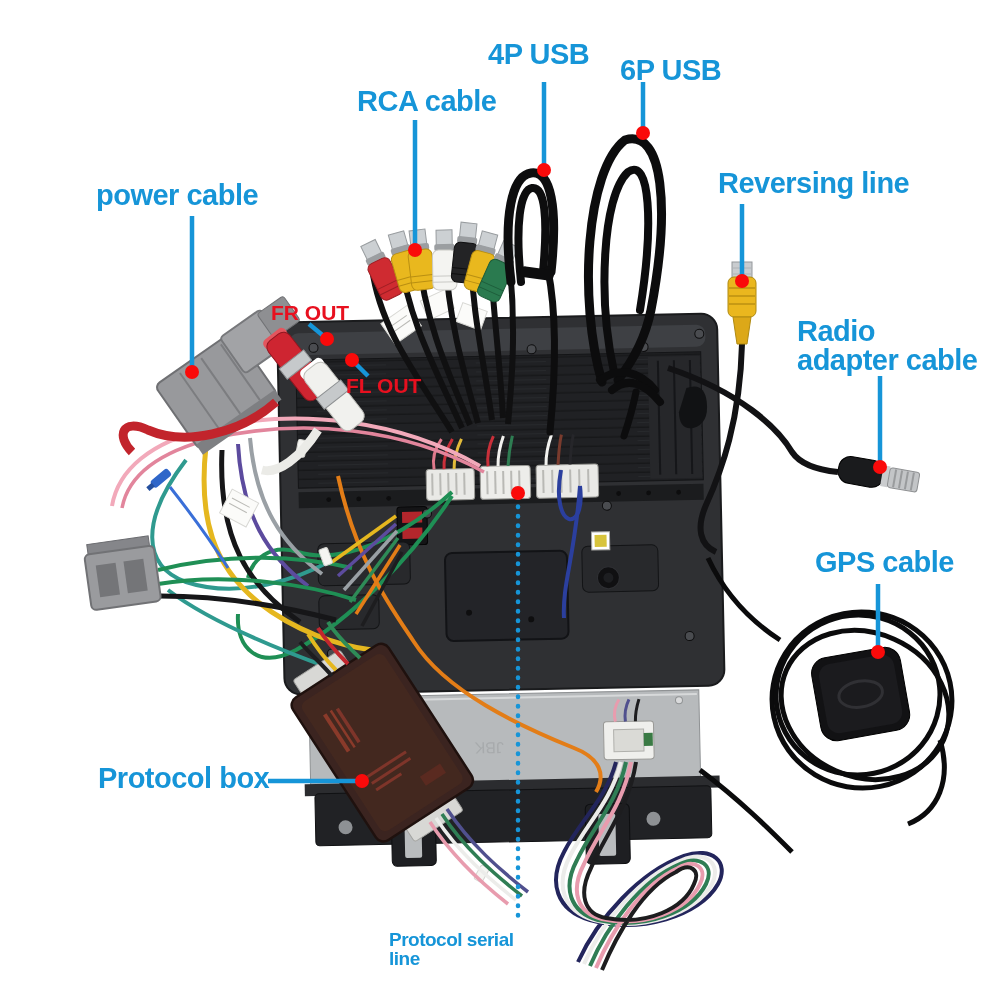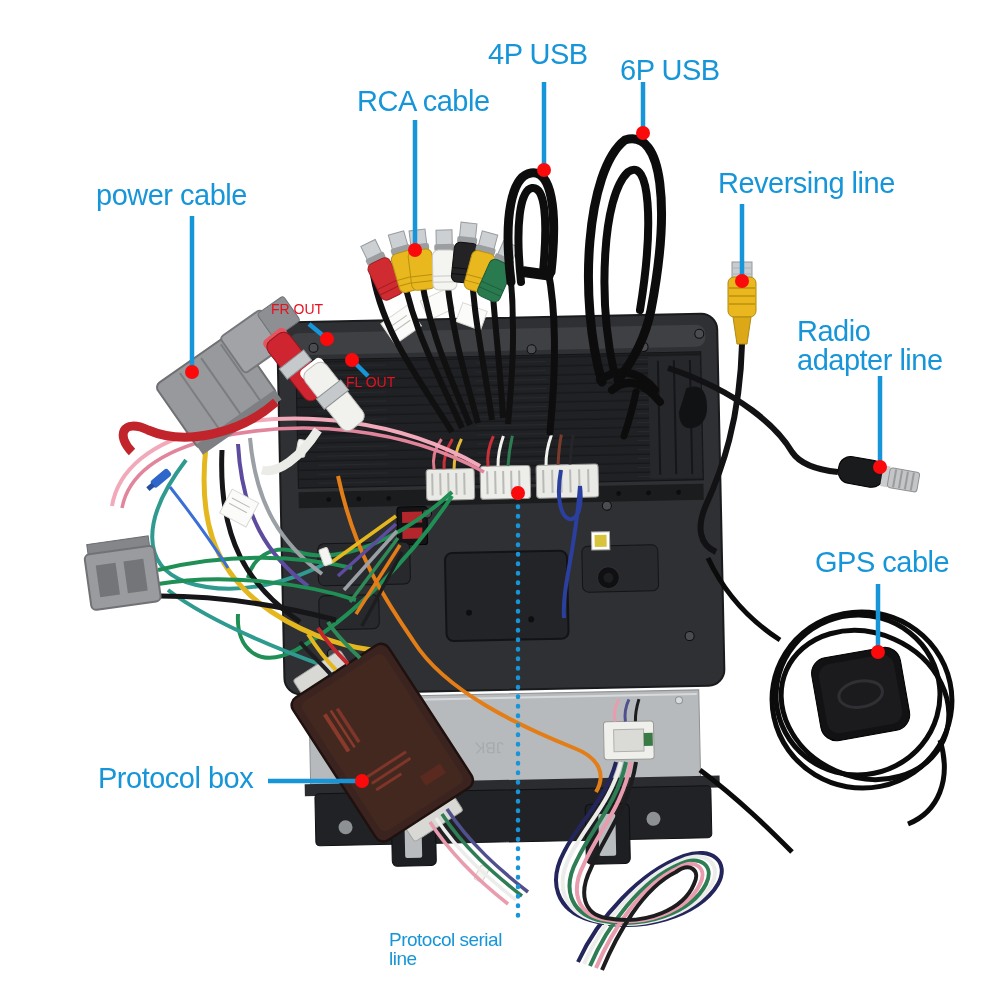--- a/index.html
+++ b/index.html
@@ -2,26 +2,26 @@
 <html style="--label-blue: #1695d8; --label-red: #e8101f; --dot-red: #fa0a0a; --bg: #ffffff;"><head>
 <meta charset="utf-8">
 <style>
   html,body{margin:0;padding:0;background:#fff;}
   .stage{
     position:relative;width:1000px;height:1000px;background:var(--bg,#ffffff);
     overflow:hidden;font-family:"Liberation Sans",sans-serif;
   }
   .stage svg{position:absolute;left:0;top:0;}
   .lbl{
-    position:absolute;font-weight:normal;font-size:29px;line-height:1.0;
+    position:absolute;font-weight:bold;font-size:29px;line-height:1.0;
     color:var(--label-blue,#1695d8);white-space:nowrap;letter-spacing:-0.5px;
   }
   .lbl.center{text-align:left;white-space:normal;}
   .lbl.center span{display:block;}
-  .lbl.small-red{color:var(--label-red,#e8101f);font-size:14px;letter-spacing:0;}
+  .lbl.small-red{color:var(--label-red,#e8101f);font-size:21px;letter-spacing:0;}
   .leader{stroke:var(--label-blue,#1695d8);stroke-width:4.5;fill:none;}
   .leader.dotted{stroke-dasharray:0.5 9;stroke-linecap:round;}
   .ldot{fill:var(--dot-red,#fa0a0a);}
 </style>
 </head>
 <body>
 
 <div class="stage">
 
 <svg width="1000" height="1000" viewBox="0 0 1000 1000">
@@ -429,21 +429,21 @@
   </g>
 </svg>
 
 <div class="lbl" style="left:96px;top:181px">power cable</div>
 <div class="lbl" style="left:357px;top:87px">RCA cable</div>
 <div class="lbl" style="left:488px;top:40px">4P USB</div>
 <div class="lbl" style="left:620px;top:56px">6P USB</div>
 <div class="lbl" style="left:718px;top:169px">Reversing line</div>
 <div class="lbl center" style="left:797px;top:317px;width:200px">
   <span>Radio</span>
-  <span>adapter line</span>
+  <span>adapter cable</span>
 </div>
 <div class="lbl" style="left:815px;top:548px">GPS cable</div>
 <div class="lbl" style="left:98px;top:764px">Protocol box</div>
 <div class="lbl center" style="left:389px;top:930px;width:200px;font-size:19px">
   <span>Protocol serial</span>
   <span>line</span>
 </div>
 <div class="lbl small-red" style="left:271px;top:302px">FR OUT</div>
 <div class="lbl small-red" style="left:346px;top:375px">FL OUT</div>
 

